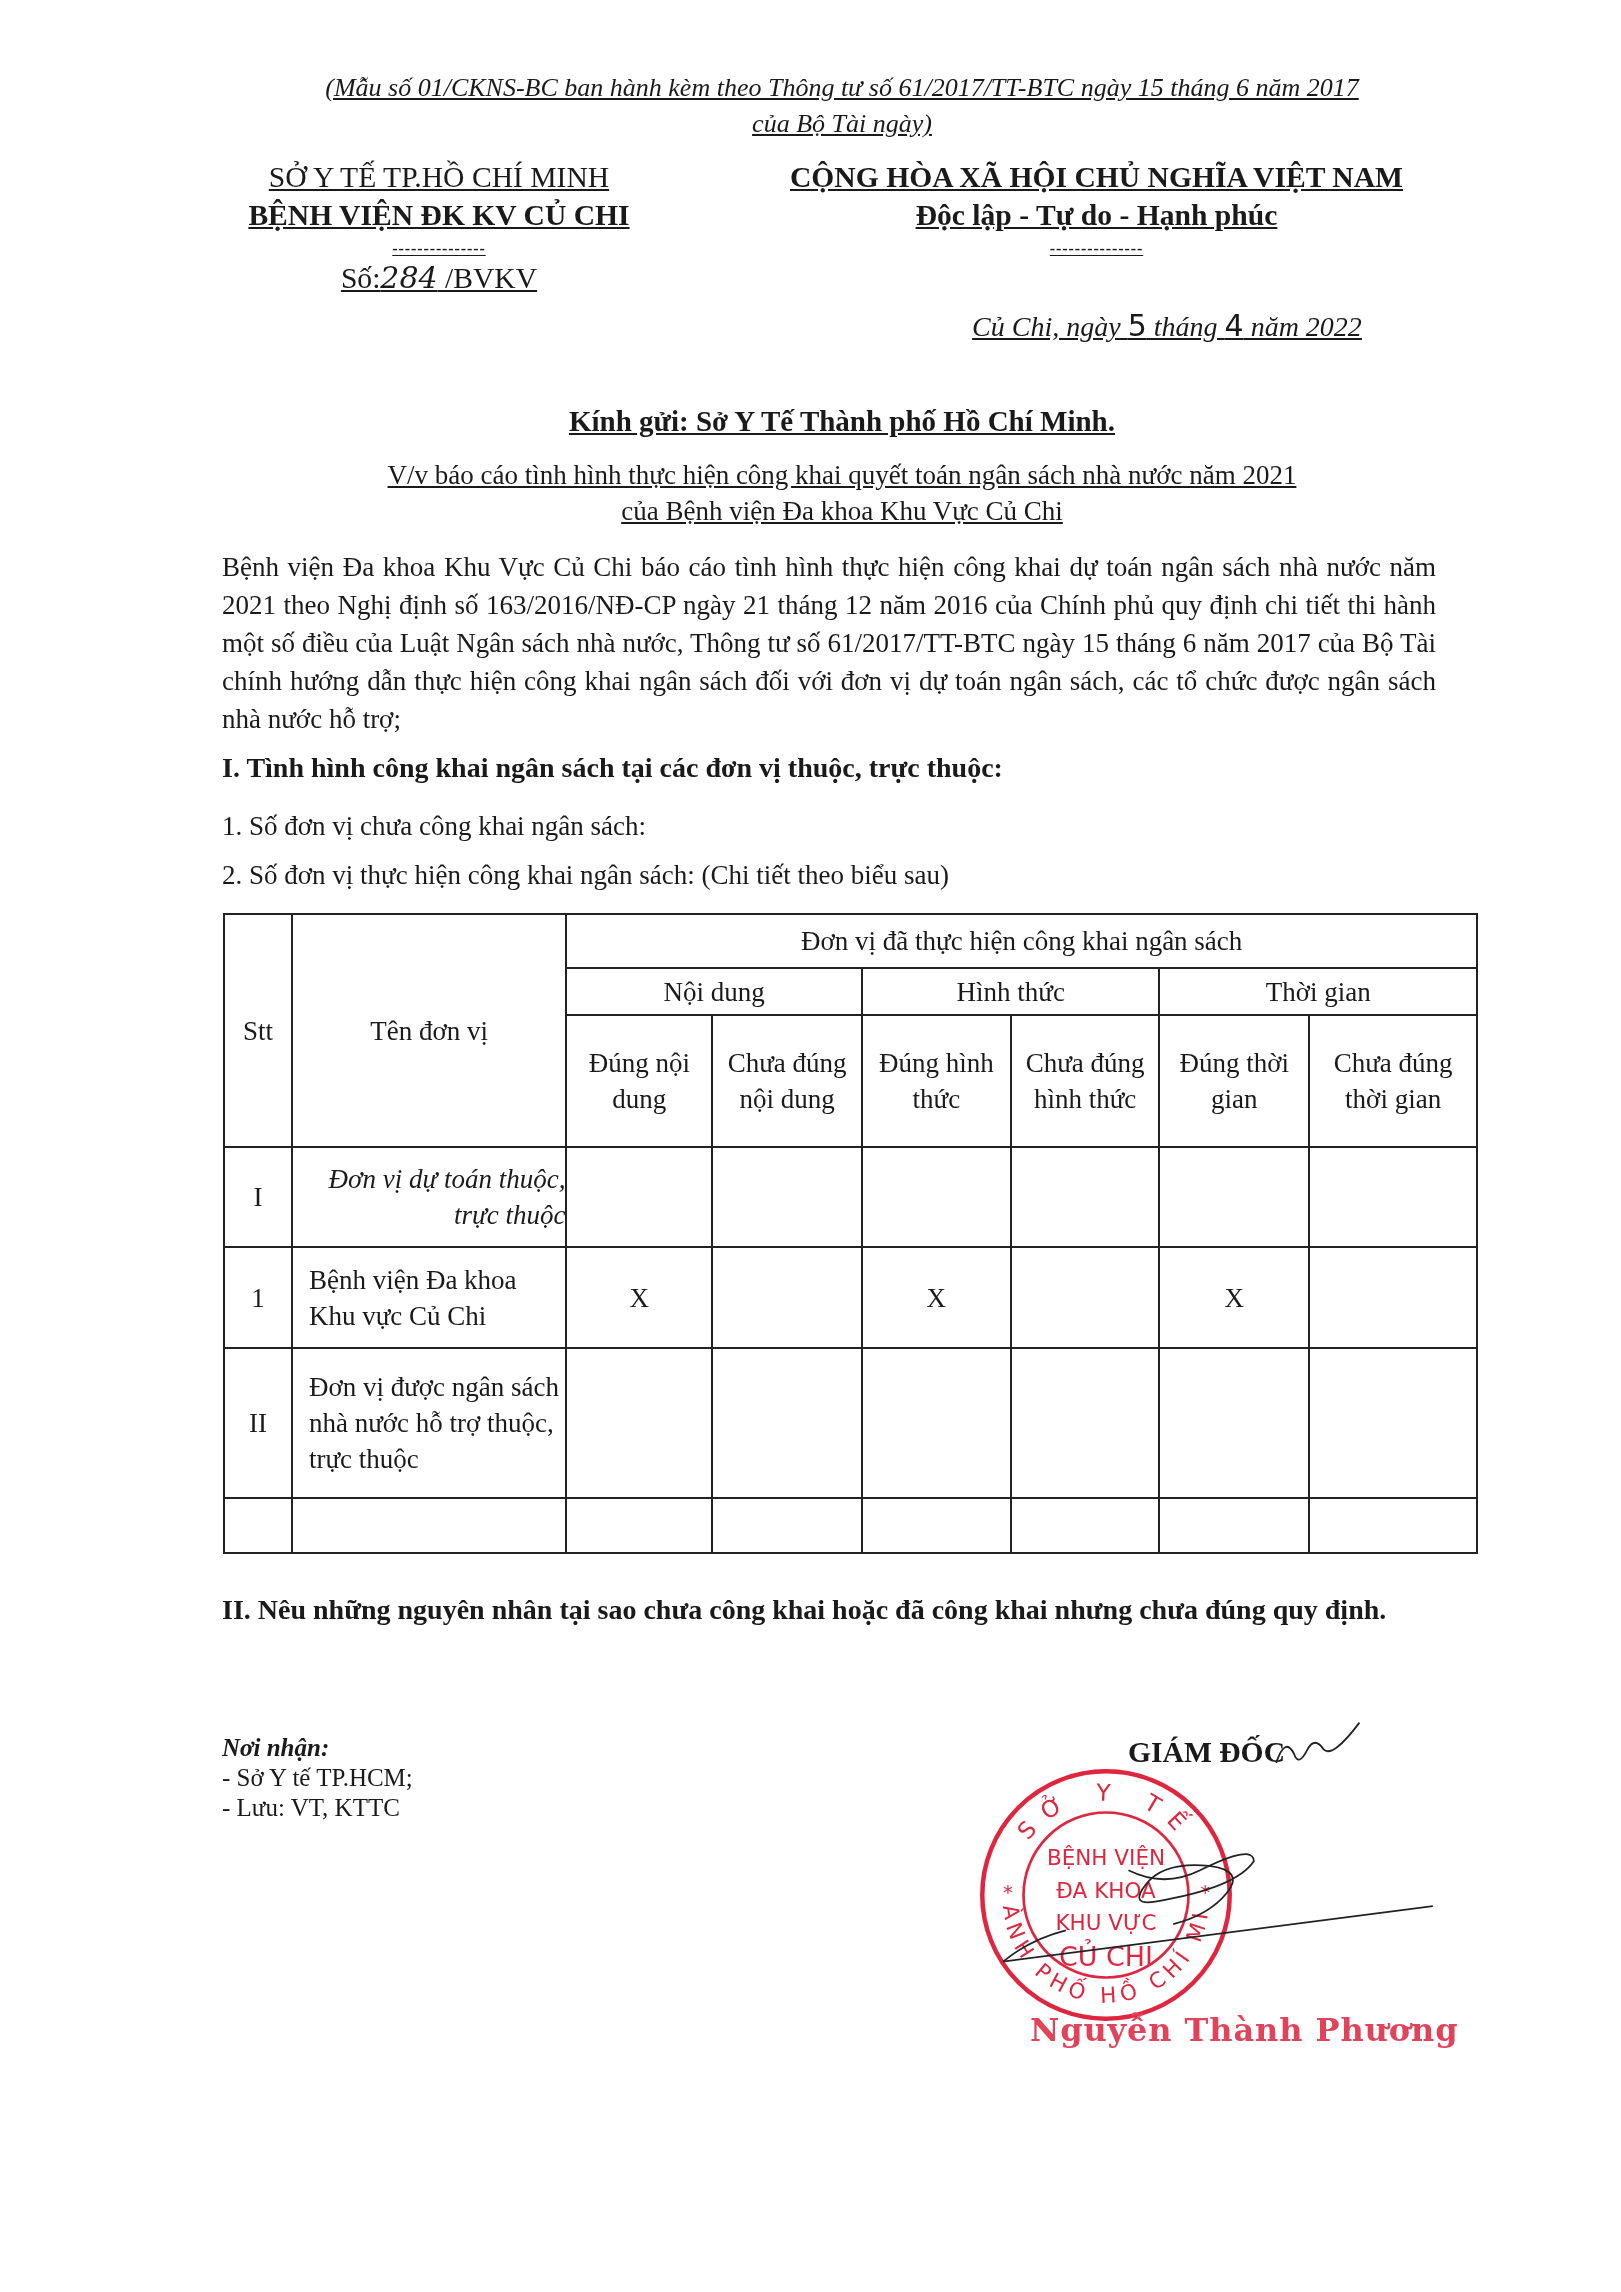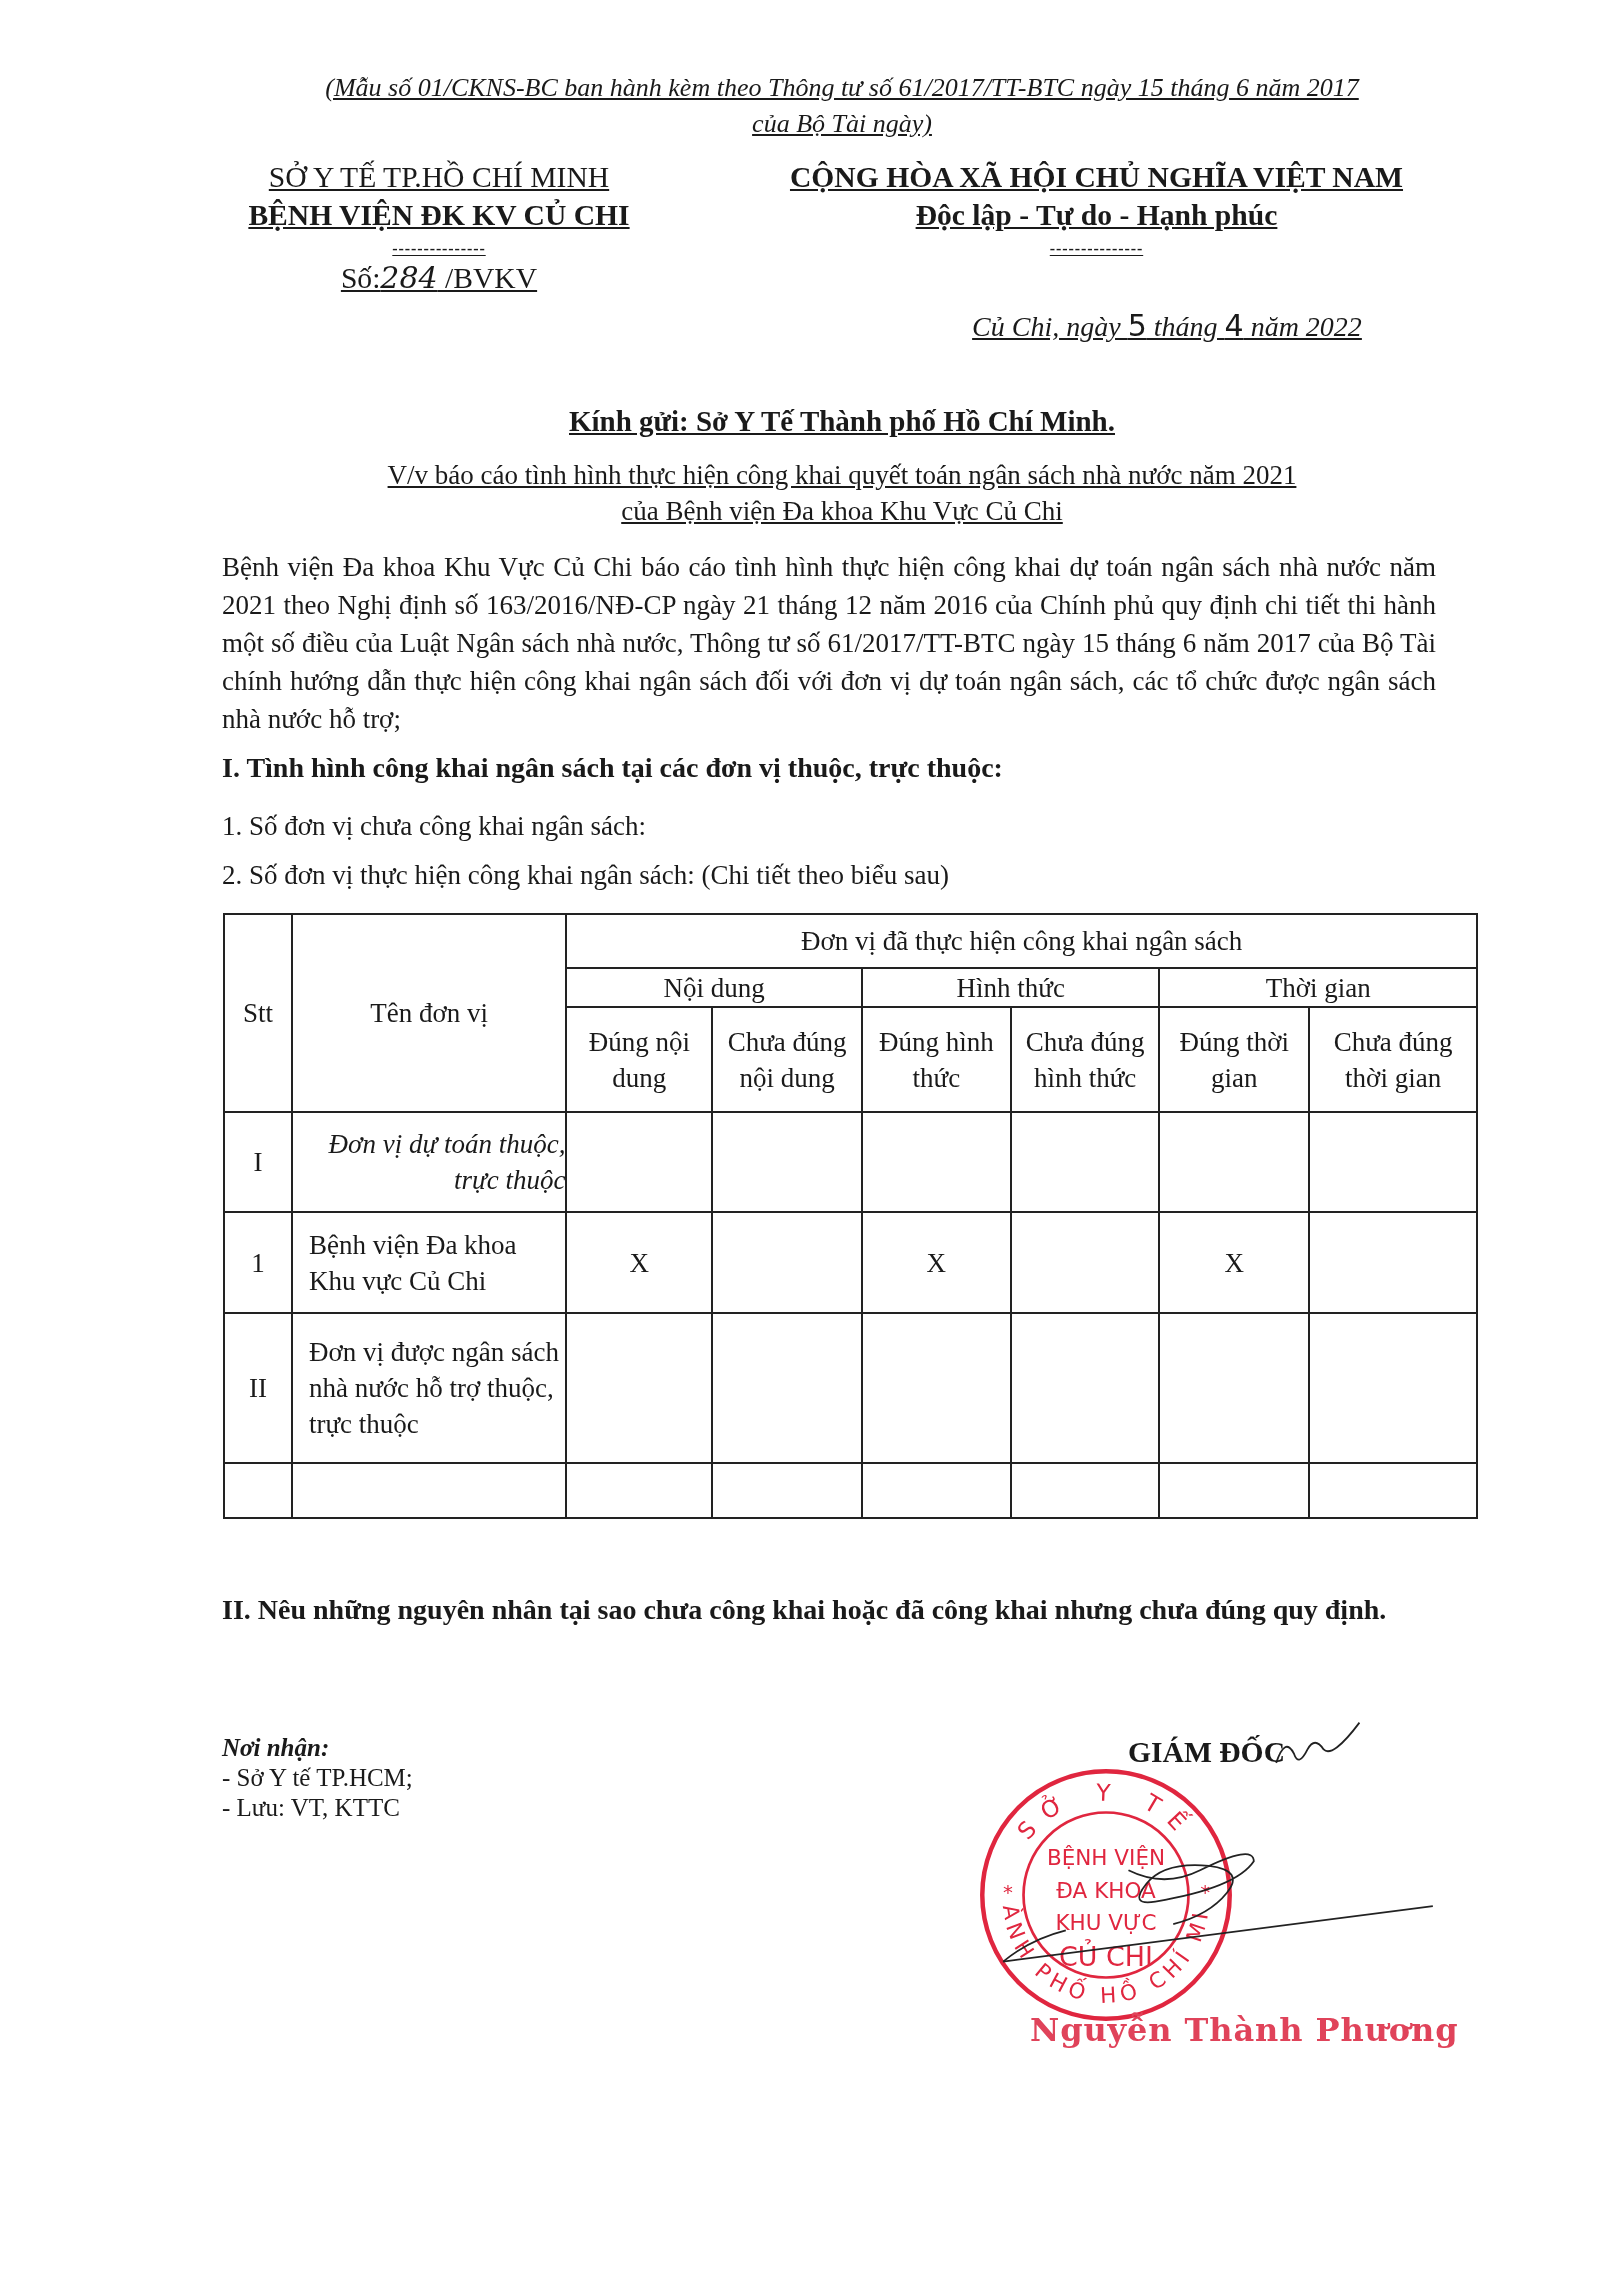--- a/index.html
+++ b/index.html
@@ -90,26 +90,26 @@
     <col style="width:149px">
       <col style="width:150px">
       <col style="width:168px">
   </colgroup>
   <tbody>
       <tr style="height:54px">
     <td rowspan="3">Stt</td>
     <td rowspan="3">Tên đơn vị</td>
     <td colspan="6">Đơn vị đã thực hiện công khai ngân sách</td>
   </tr>
-  <tr style="height:39px">
+  <tr style="height:47px">
     <td colspan="2">Nội dung</td>
     <td colspan="2">Hình thức</td>
     <td colspan="2">Thời gian</td>
   </tr>
-  <tr style="height:105px">
+  <tr style="height:132px">
     <td>Đúng nội dung</td>
     <td>Chưa đúng nội dung</td>
     <td>Đúng hình thức</td>
     <td>Chưa đúng hình thức</td>
     <td>Đúng thời gian</td>
     <td>Chưa đúng thời gian</td>
   </tr>
   <tr style="height:100px">
     <td>I</td>
     <td class="name">Đơn vị dự toán thuộc, trực thuộc</td>

